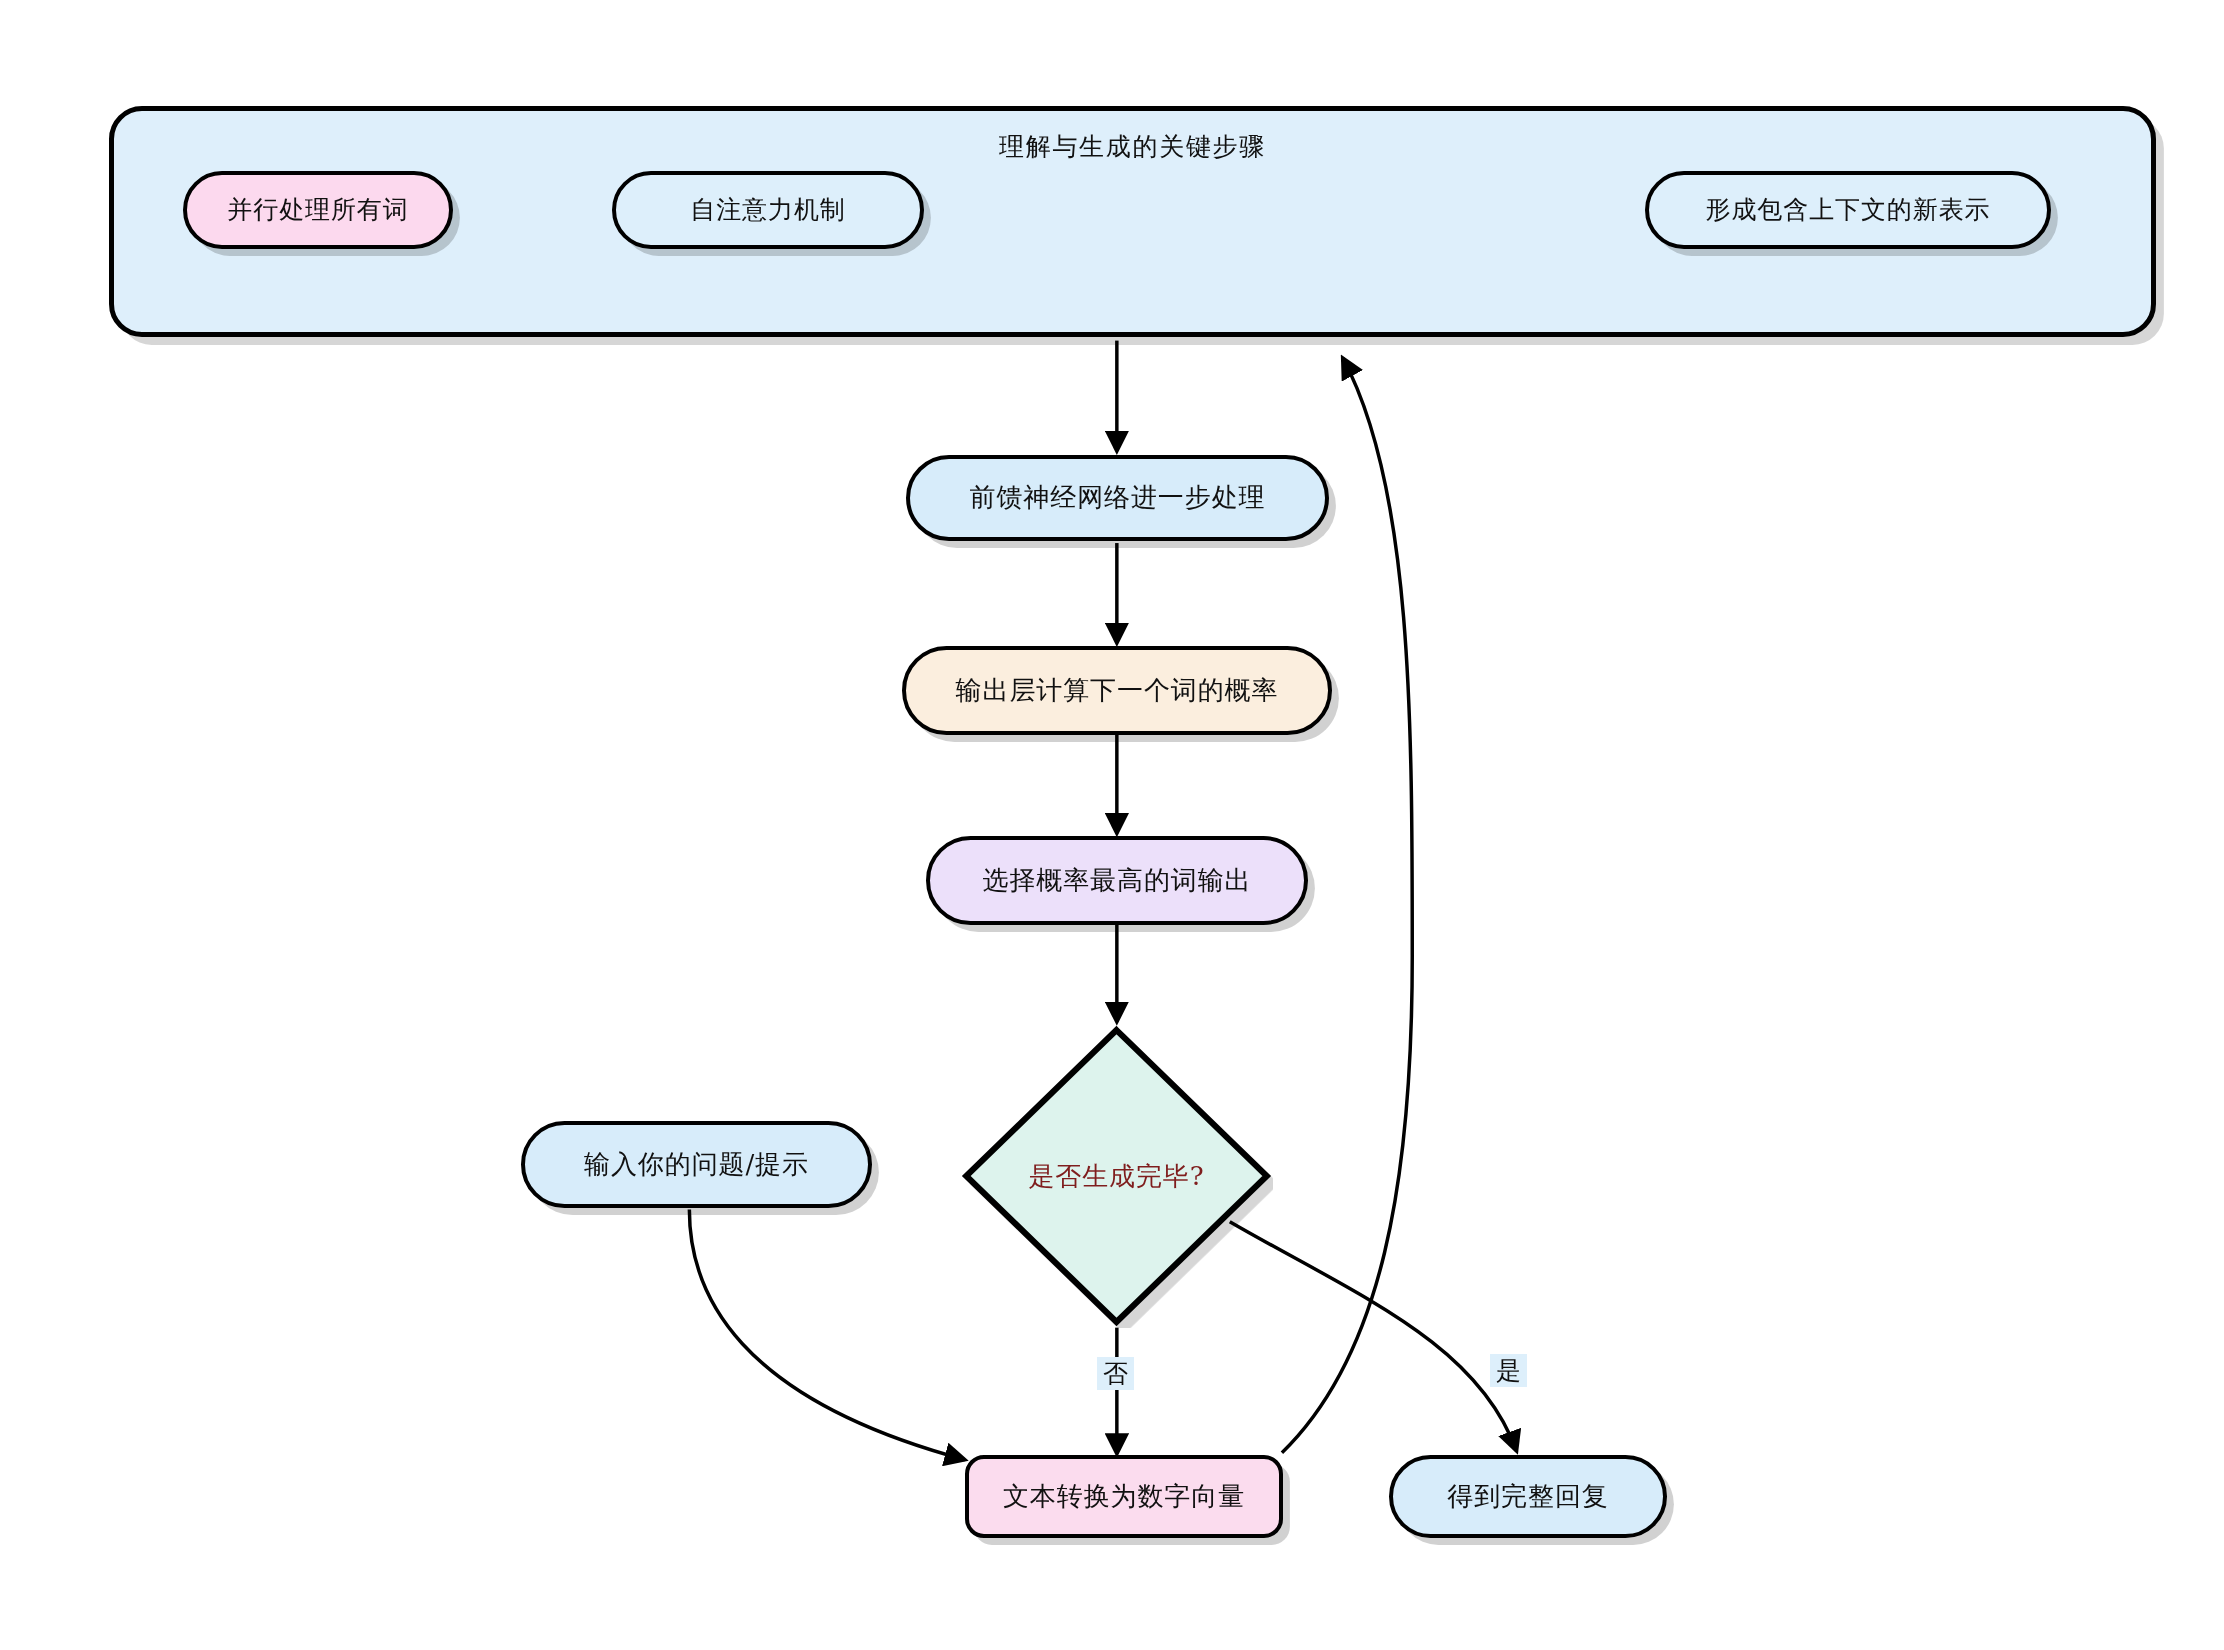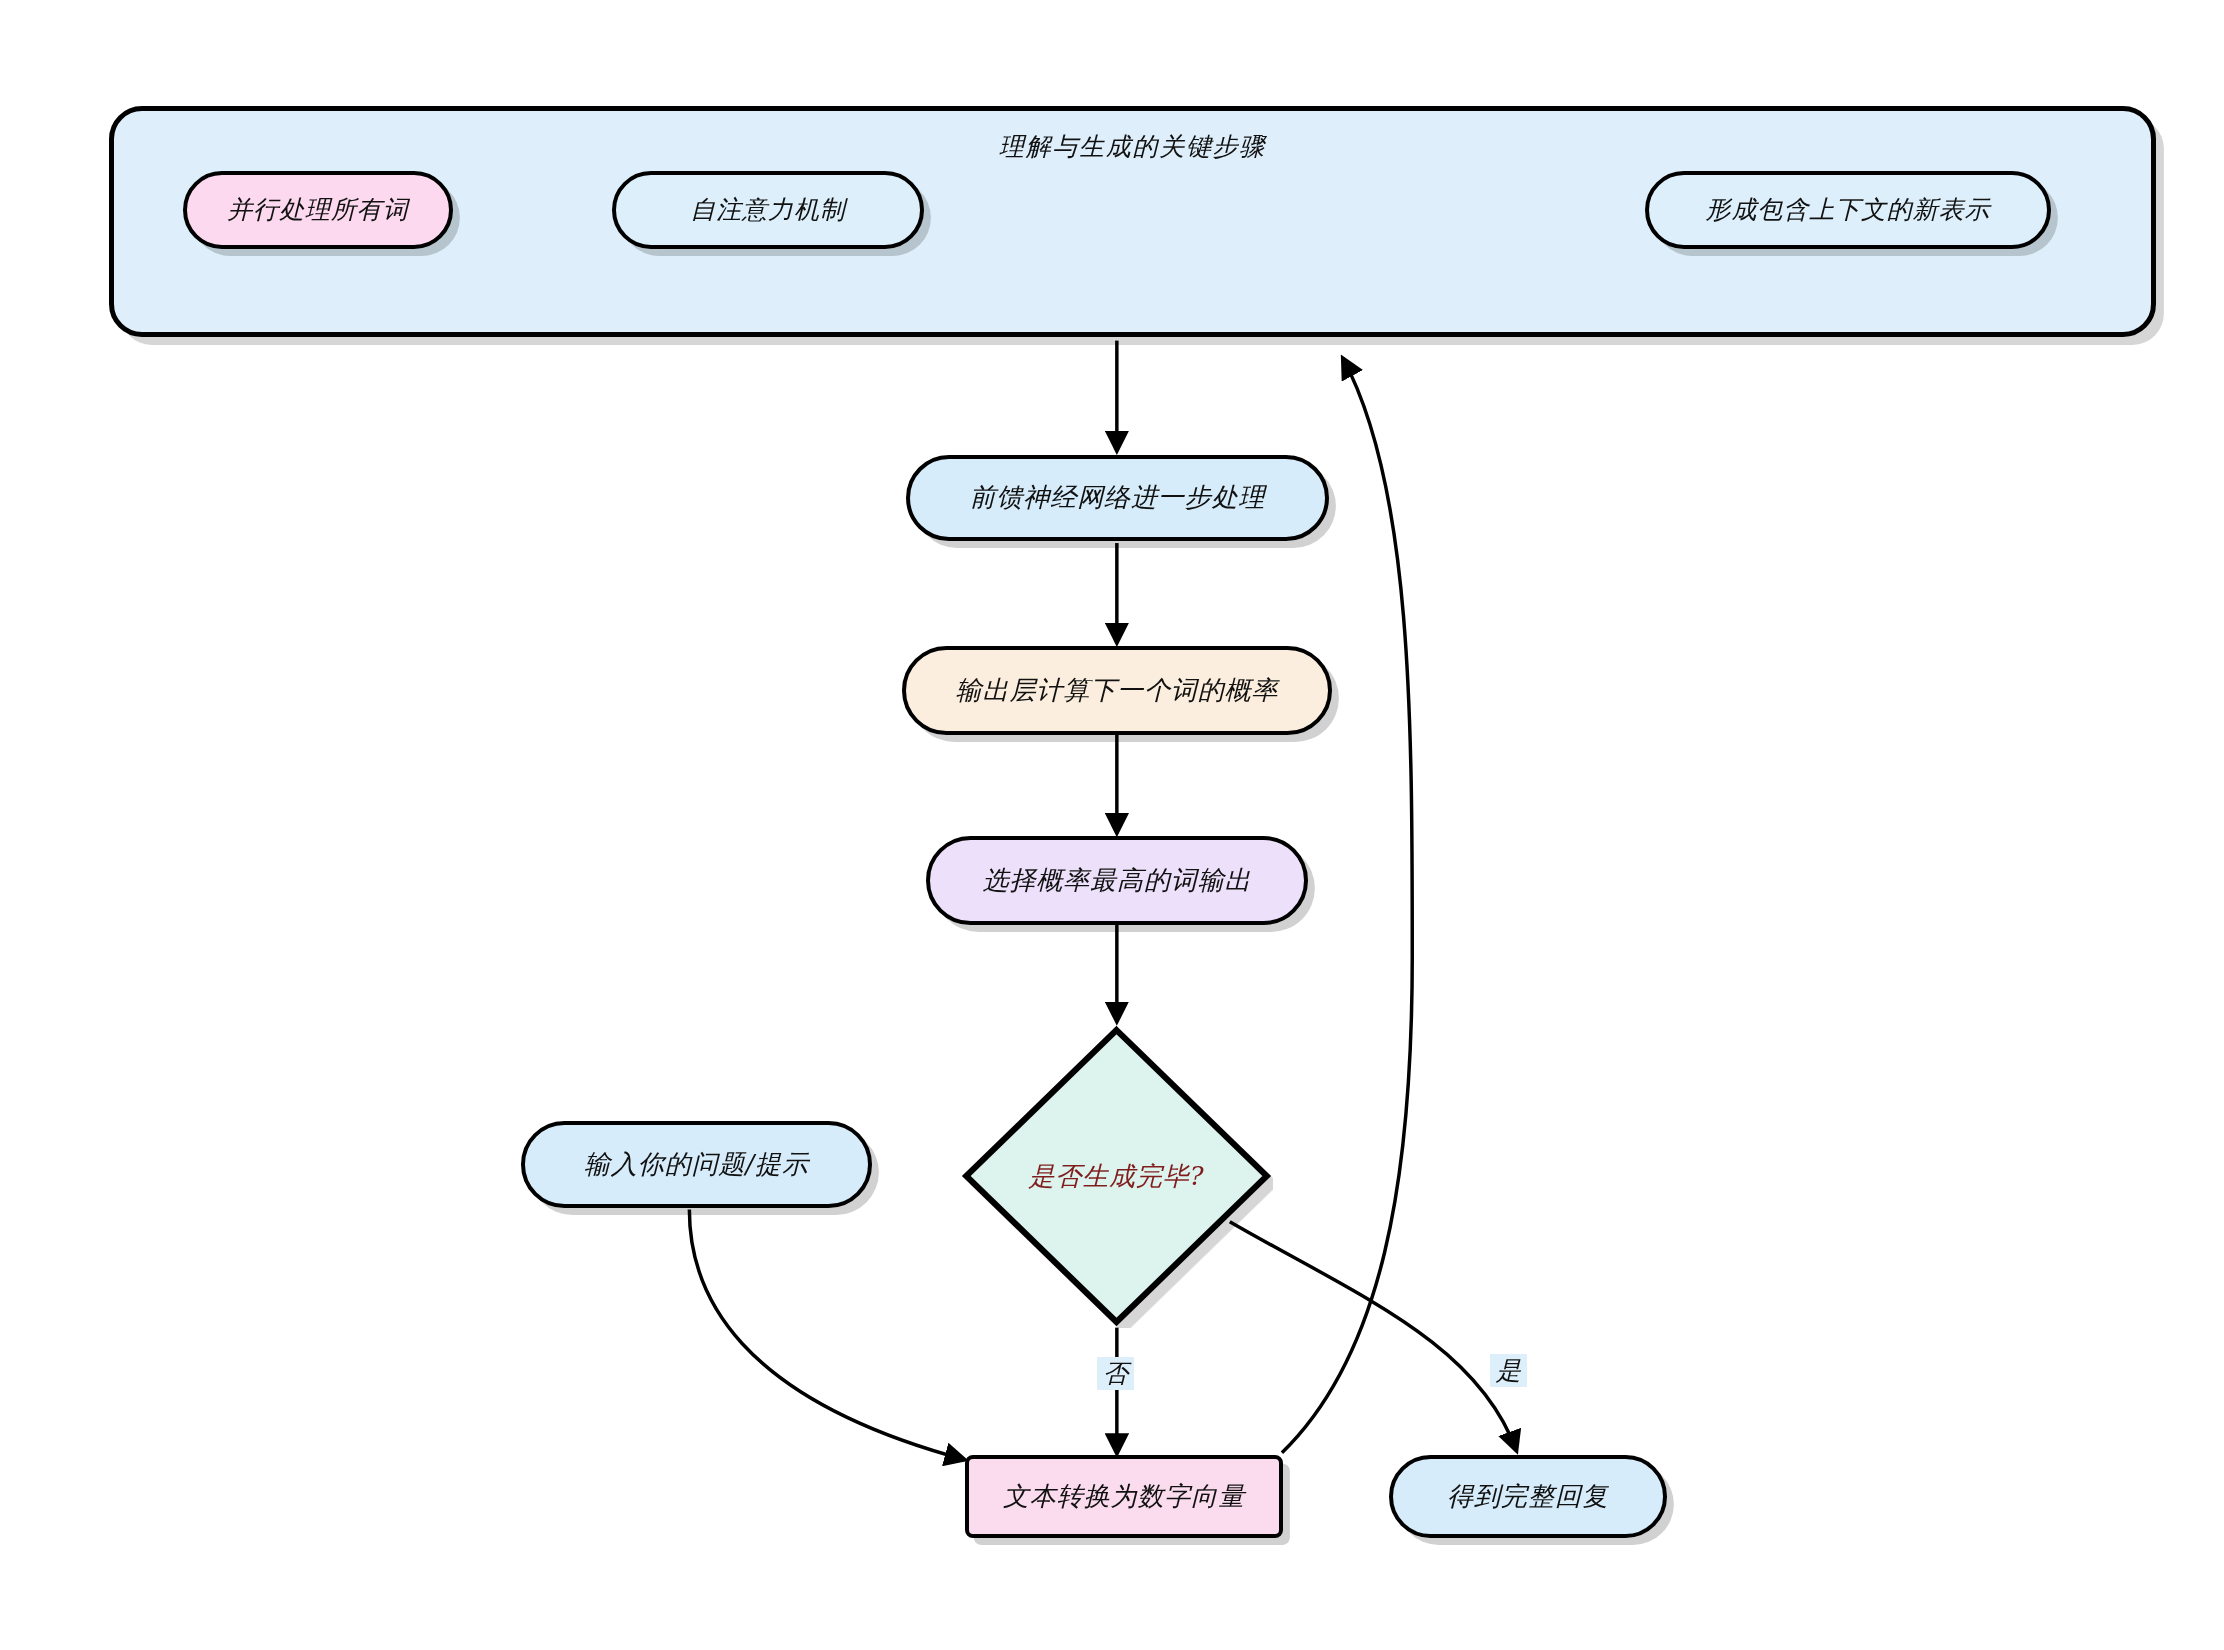--- a/index.html
+++ b/index.html
@@ -13,21 +13,20 @@
     position: relative;
     font-family: "DejaVu Serif", "Liberation Serif", serif;
     overflow: hidden;
   }
   #canvas {
     position: absolute;
     left: 0;
     top: 0;
     width: 2225px;
     height: 1650px;
-    font-style: italic;
   }
   svg.layer {
     position: absolute;
     left: 0;
     top: 0;
     width: 2225px;
     height: 1650px;
     pointer-events: none;
   }
   
@@ -45,21 +44,21 @@
     z-index: 5;
     box-shadow: 7.8px 7.8px 0px -0.9px rgba(0,0,0,0.18);
   }
   .node-label {
     display: block;
     white-space: nowrap;
   }
   
   .stadium { border-radius: 868px; }
   
-  .softrect { border-radius: 8px; }
+  .softrect { border-radius: 19px; }
   
   #subgraph {
     position: absolute;
     box-sizing: border-box;
     border: 5.2px solid #000000;
     border-radius: 33px;
     background: #deeffb;
     box-shadow: 9.6px 9.6px 0px -1.7px rgba(0,0,0,0.16);
     z-index: 2;
   }

